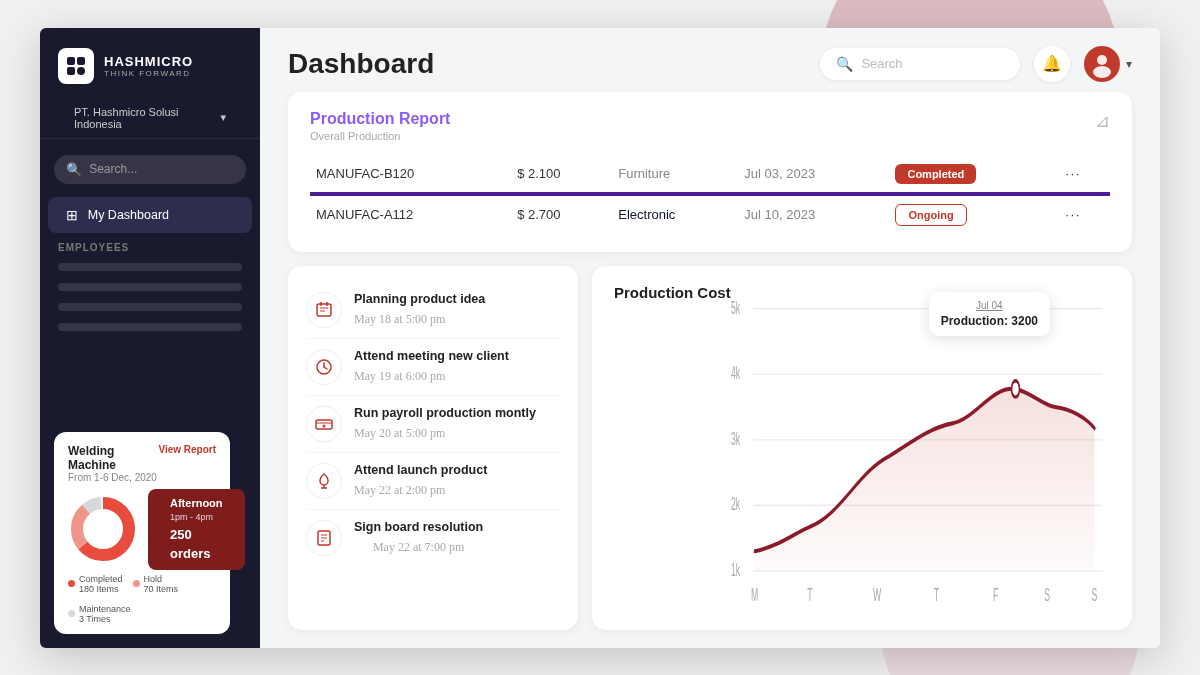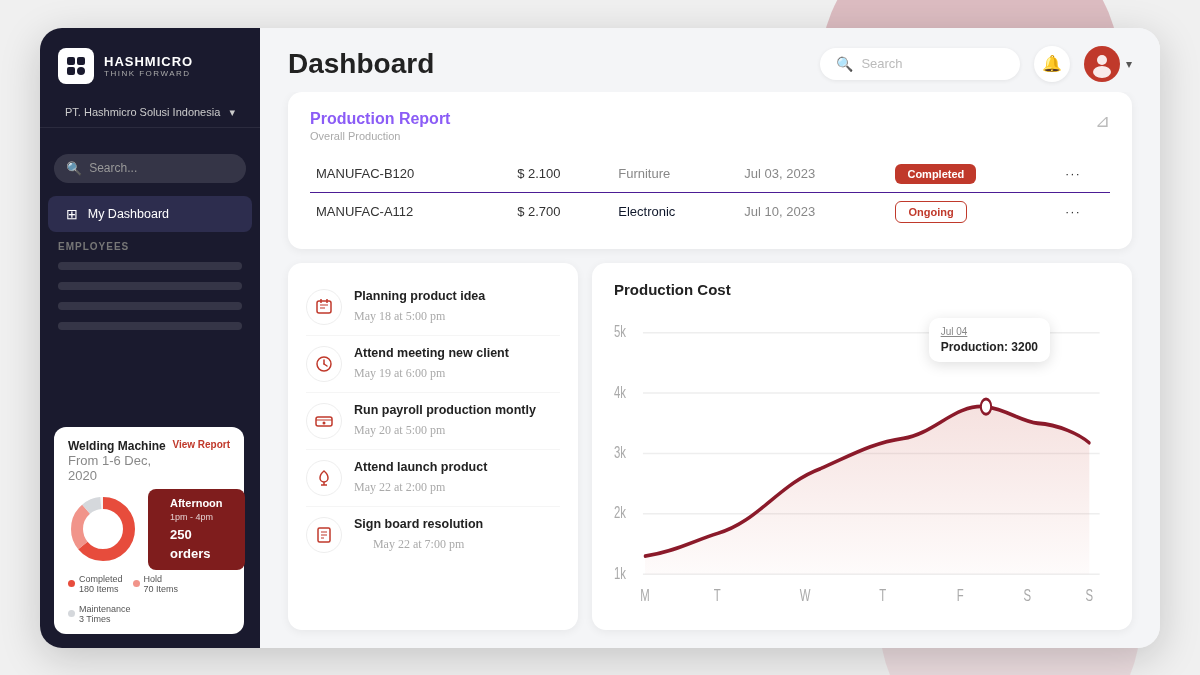--- a/index.html
+++ b/index.html
@@ -33,21 +33,21 @@
       height: 260px;
       border-radius: 50%;
       background: rgba(200,100,120,0.15);
       z-index: 0;
     }
     .app-container {
       display: flex;
       width: 1120px;
       height: 620px;
       background: transparent;
-      border-radius: 22px;
+      border-radius: 6px;
       overflow: hidden;
       box-shadow: 0 10px 40px rgba(0,0,0,0.18);
       position: relative;
       z-index: 1;
     }
     
     .sidebar {
       width: 220px;
       min-width: 220px;
       background: #1a1a2e;
@@ -87,25 +87,25 @@
     }
     .logo-tagline {
       font-size: 8px;
       color: #aaa;
       letter-spacing: 1.5px;
     }
     .sidebar-company {
       display: flex;
       align-items: center;
       justify-content: space-between;
-      padding: 8px 25px;
+      padding: 8px 34px;
       color: #ccc;
       font-size: 11px;
       border-bottom: 1px solid rgba(255,255,255,0.08);
-      margin-bottom: 20px;
+      margin-bottom: 10px;
     }
     .sidebar-search {
       margin: 6px 14px 12px;
       background: rgba(255,255,255,0.12);
       border-radius: 20px;
       display: flex;
       align-items: center;
       padding: 7px 12px;
       gap: 7px;
     }
@@ -148,41 +148,41 @@
     }
     .sidebar-menu-item-bar:nth-child(2) { width: 80%; }
     .sidebar-menu-item-bar:nth-child(3) { width: 90%; }
     .sidebar-menu-item-bar:nth-child(4) { width: 70%; }
     .sidebar-menu-item-bar:nth-child(5) { width: 85%; }
     
     .sidebar-bottom-card {
       position: absolute;
       bottom: 0;
       left: 0;
-      right: 2px;
+      right: 16px;
       padding: 14px;
     }
     .machine-card {
       background: white;
       border-radius: 12px;
       padding: 12px 14px 10px;
     }
     .machine-card-header {
       display: flex;
       justify-content: space-between;
       align-items: flex-start;
       margin-bottom: 4px;
     }
     .machine-title {
       font-size: 12px;
       font-weight: 700;
       color: #222;
     }
     .machine-subtitle {
-      font-size: 13px;
+      font-size: 10px;
       color: #888;
     }
     .view-report-link {
       font-size: 10px;
       color: #c0392b;
       font-weight: 600;
       cursor: pointer;
       white-space: nowrap;
     }
     .machine-chart-area {
@@ -323,21 +323,21 @@
       margin-bottom: 14px;
     }
     .card-title { font-size: 16px; font-weight: 700; color: #8b5cf6; }
     .card-subtitle { font-size: 11px; color: #aaa; margin-top: 2px; }
     .filter-icon { font-size: 18px; color: #bbb; cursor: pointer; }
     .report-table { width: 100%; border-collapse: collapse; }
     .report-table tr td {
       padding: 8px 6px;
       font-size: 13px;
       color: #333;
-      border-bottom: 1px solid #4c1d95;
+      border-bottom: 4px solid #4c1d95;
     }
     .report-table tr:last-child td { border-bottom: none; }
     .status-badge {
       display: inline-block;
       padding: 4px 12px;
       border-radius: 6px;
       font-size: 11px;
       font-weight: 600;
     }
     .status-completed { background: #c0392b; color: white; }
@@ -383,21 +383,22 @@
     .task-title { font-size: 12.5px; font-weight: 600; color: #222; }
     .task-date { font-size: 12px; color: #aaa; margin-top: 6px; font-family: Liberation Serif, serif; }
     
     .chart-card {
       background: white;
       border-radius: 14px;
       padding: 18px 22px;
       flex: 1;
       box-shadow: 0 2px 10px rgba(0,0,0,0.06);
       display: flex;
-      flex-direction: column;
+      flex-direction: row;
+      text-align: center;
     }
     .chart-title { font-size: 15px; font-weight: 700; color: #222; margin-bottom: 12px; }
     .chart-area {
       flex: 1;
       position: relative;
     }
     svg.chart-svg {
       width: 100%;
       height: 100%;
     }

